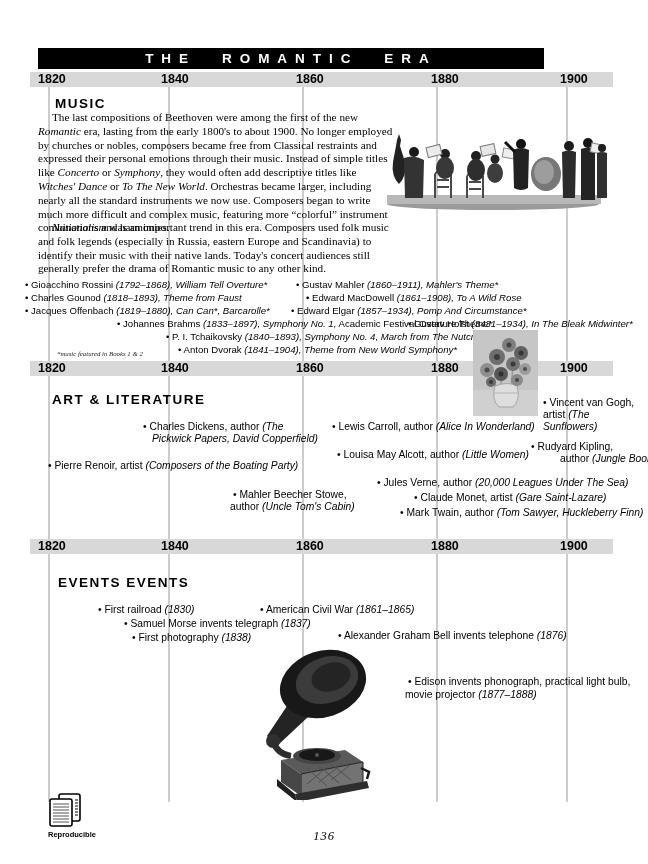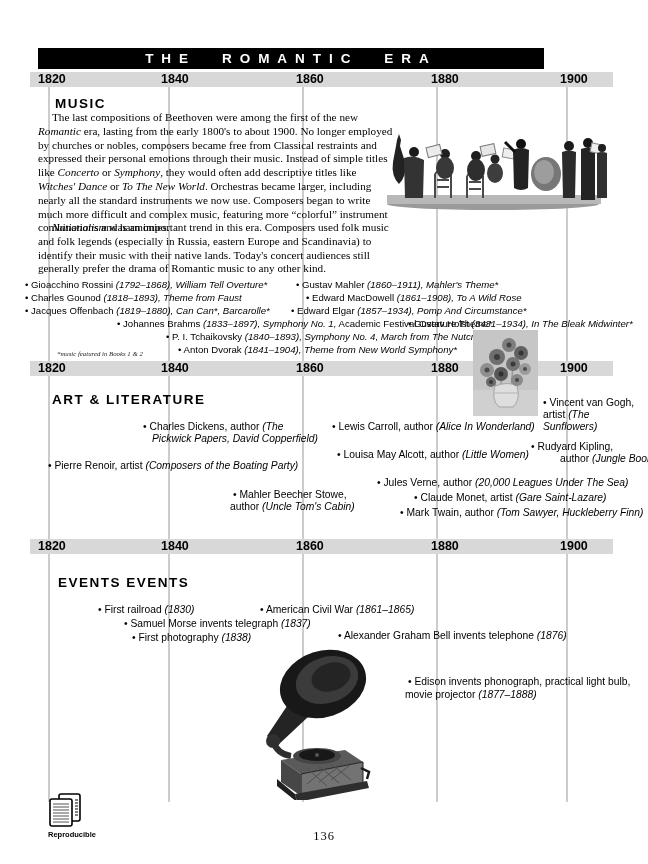--- a/index.html
+++ b/index.html
@@ -13,21 +13,21 @@
   .bar span{position:absolute;top:0;line-height:15px;font-weight:bold;font-size:12.5px;}
   .yr0{left:8px}.yr1{left:131px}.yr2{left:266px}.yr3{left:401px}.yr4{left:530px}
   .heading{position:absolute;font-weight:800;font-size:13.5px;letter-spacing:1.5px;}
   .par{position:absolute;left:38px;width:356px;font-family:"Liberation Serif",serif;
        font-size:11.2px;line-height:13.8px;text-indent:14px;}
   .item{position:absolute;font-size:10.3px;white-space:nowrap;}
   .comp{font-size:9.6px;}
   .footnote{position:absolute;font-family:"Liberation Serif",serif;font-style:italic;
             font-size:6.8px;color:#222;}
   .pagenum{position:absolute;left:300px;top:829px;width:48px;text-align:center;
-           font-family:"Liberation Serif",serif;font-size:12.5px;letter-spacing:1px;}
+           font-family:"Liberation Serif",serif;font-size:12.5px;letter-spacing:1px;font-style:italic;}
   .repro-label{position:absolute;left:40px;top:830px;width:64px;text-align:center;
                font-weight:bold;font-size:7.5px;}
   .img{position:absolute;}
   i{font-style:italic;}
 </style>
 </head>
 <body>
 
 <div class="gridline" style="left:48px"></div>
 <div class="gridline" style="left:168px"></div>

